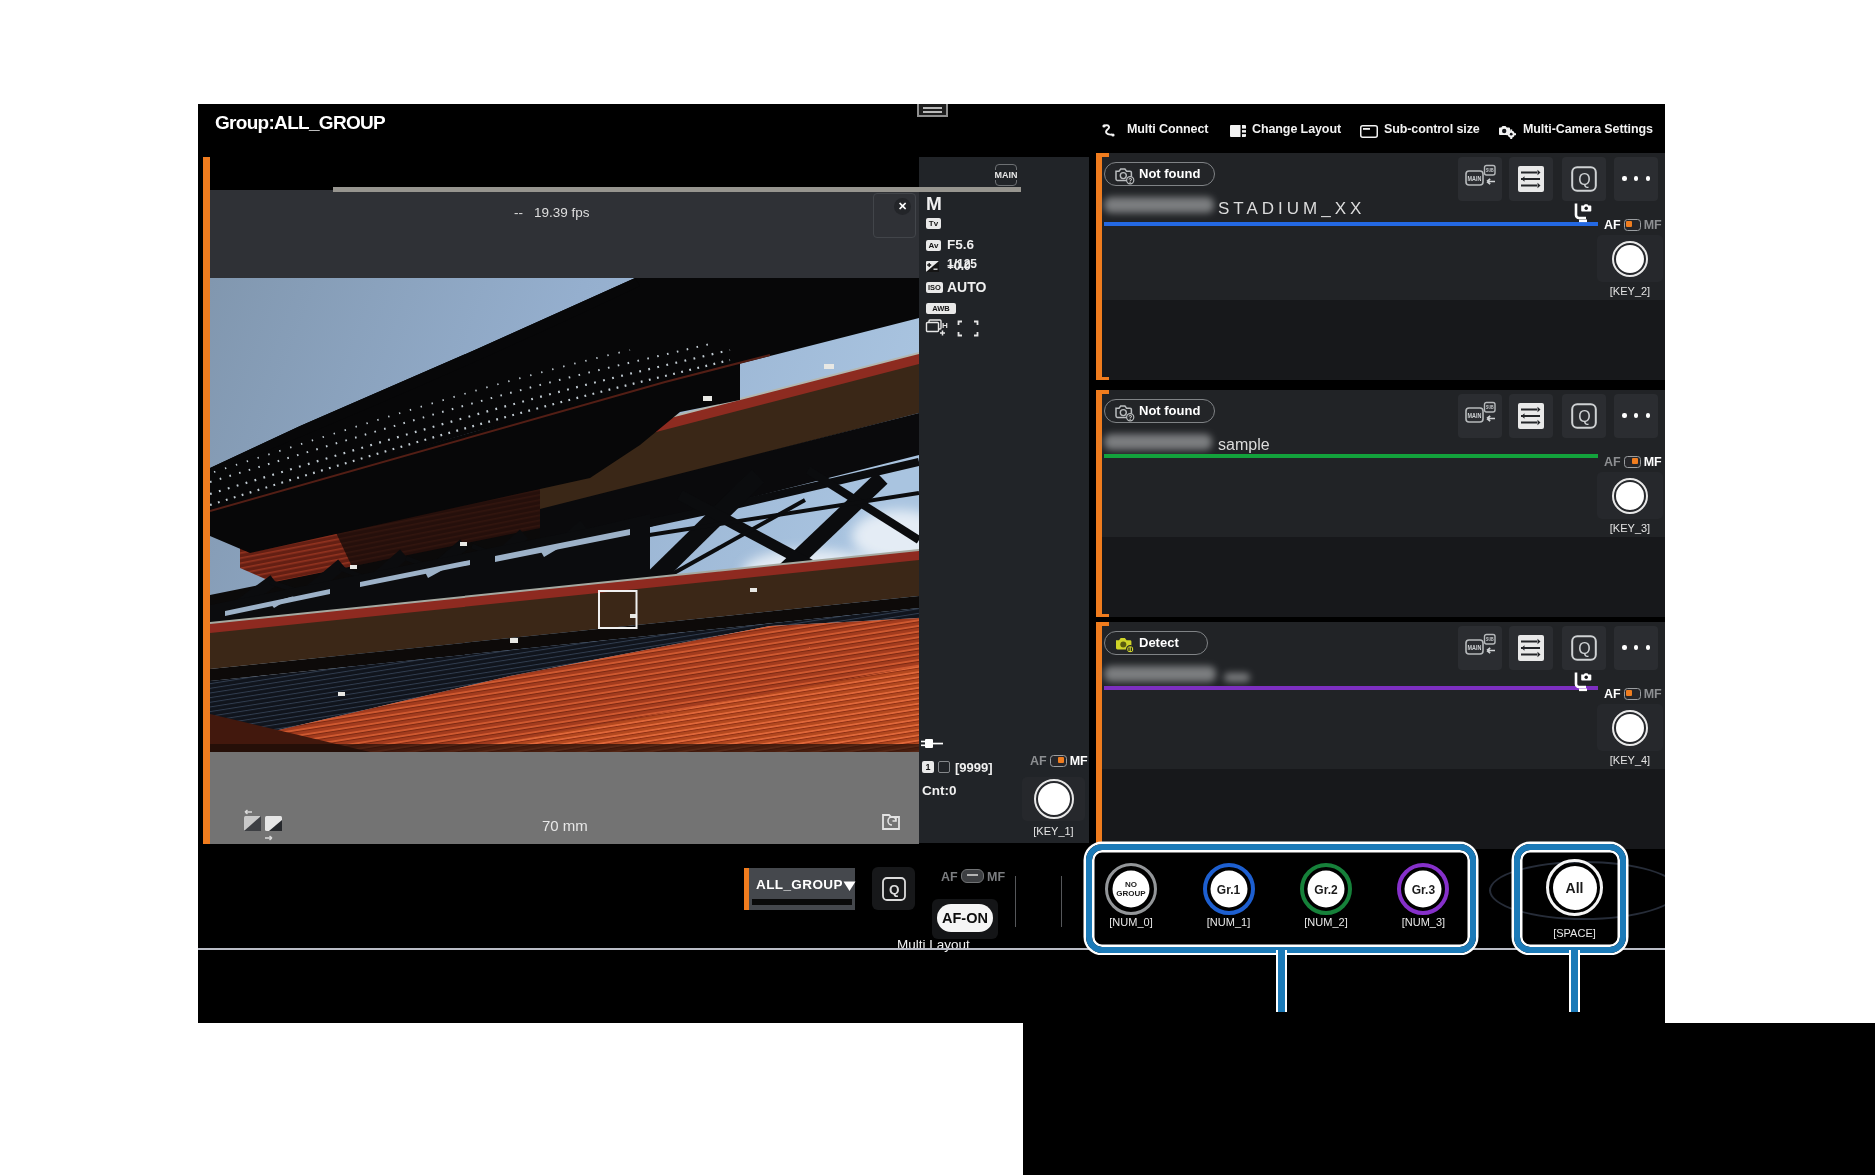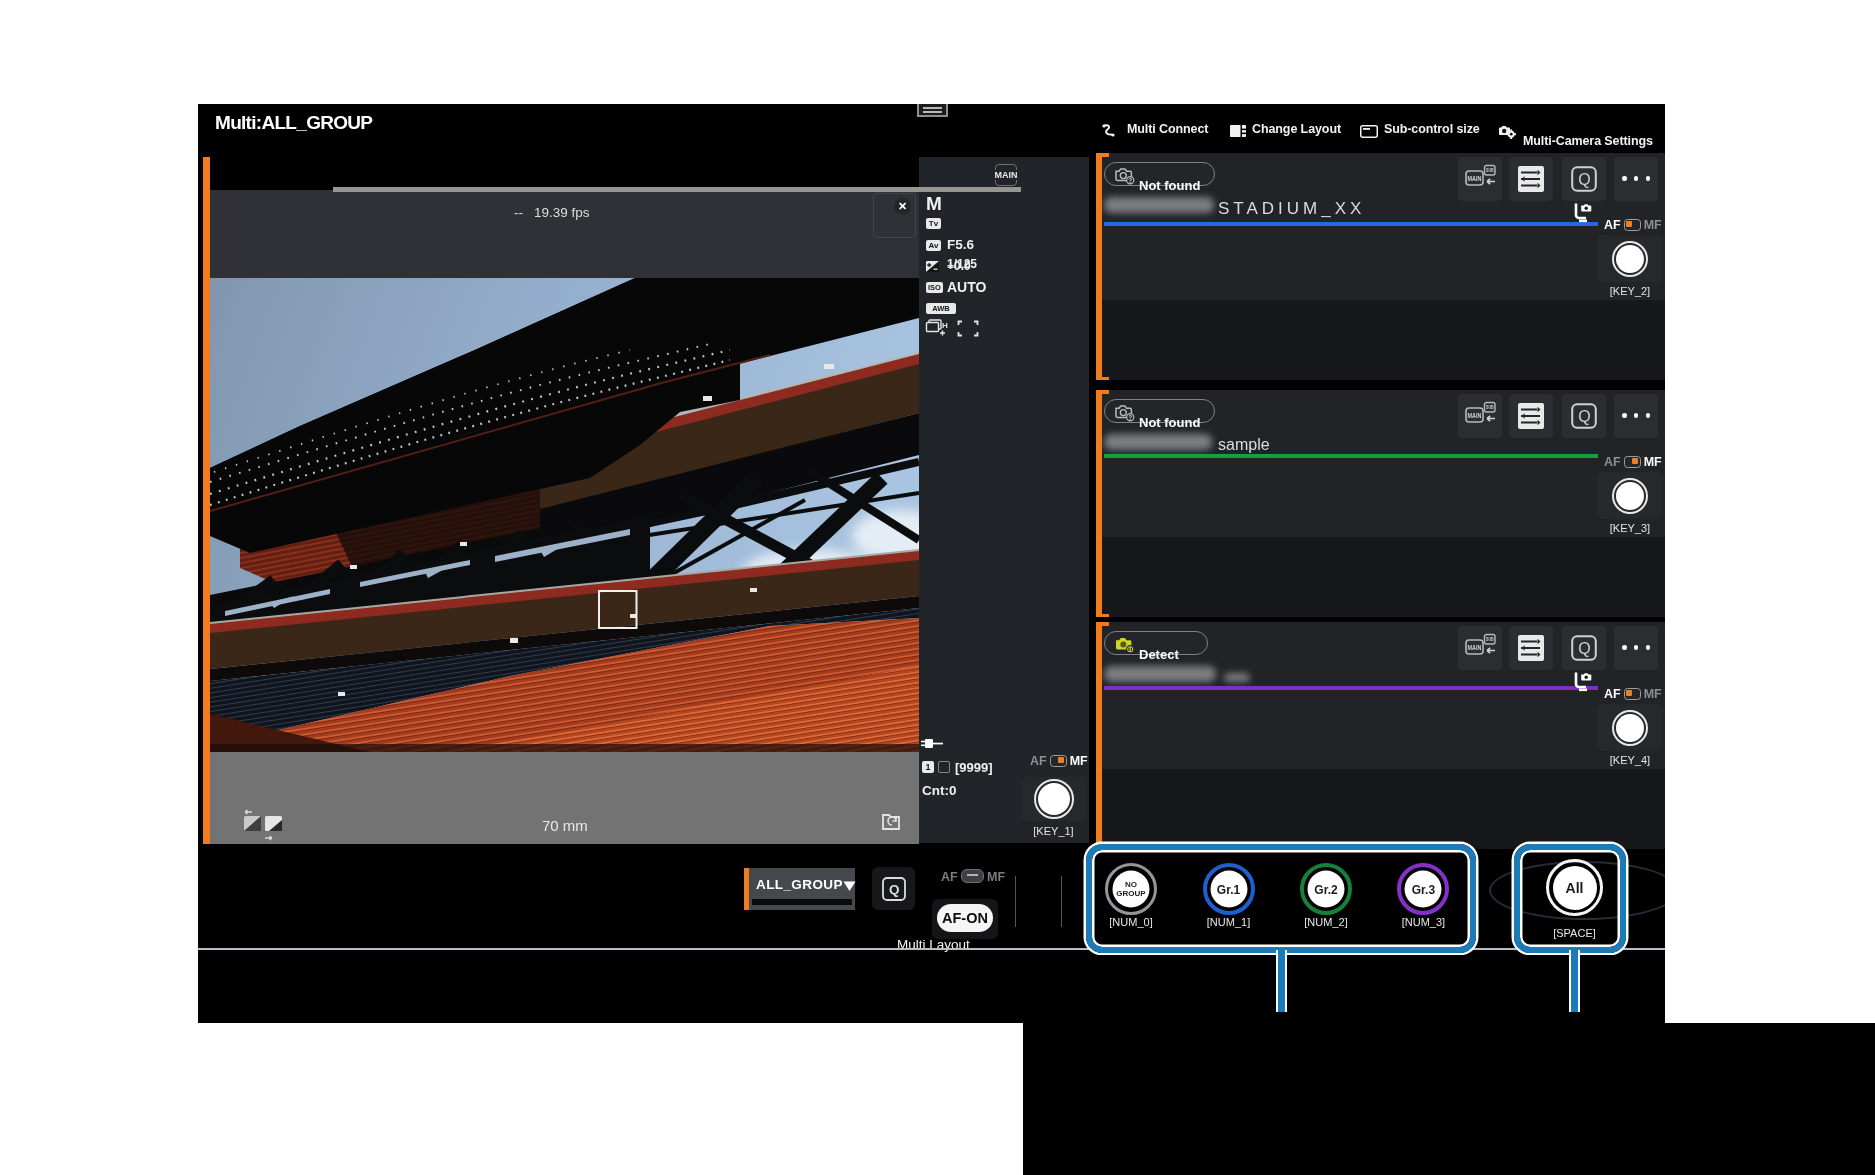--- a/index.html
+++ b/index.html
@@ -27,21 +27,21 @@
   #scol { position:absolute; left:721px; top:53px; width:170px; height:686px; background:#212428; color:#f0f0f0; }
   .srow { position:absolute; white-space:nowrap; font-weight:700; }
   .badge { position:absolute; background:#e9e9e9; color:#141414; font-weight:700; border-radius:2px; text-align:center; }
   
   .panel { position:absolute; left:898px; width:569px; height:227px; }
   .p-top { position:absolute; left:2px; top:0; width:567px; height:147px; background:#212326; }
   .p-bot { position:absolute; left:2px; top:147px; width:567px; height:80px; background:#17181b; }
   .obrk { position:absolute; left:0; top:0; width:5.5px; height:227px; background:#f07c1e; }
   .obrk:before { content:""; position:absolute; left:0; top:0; width:13px; height:3.5px; background:#f07c1e; }
   .obrk:after { content:""; position:absolute; left:0; bottom:0; width:13px; height:3.5px; background:#f07c1e; }
-  .npill { position:absolute; left:8px; top:9px; height:24px; border:1.5px solid #808386; border-radius:13px; background:#232528; color:#fff; font-size:13px; font-weight:700; line-height:21px; padding:12px 14px 0 34px; }
+  .npill { position:absolute; left:8px; top:9px; height:24px; border:1.5px solid #808386; border-radius:13px; background:#232528; color:#fff; font-size:13px; font-weight:700; line-height:21px; padding:0 14px 0 34px; }
   .ibtn { position:absolute; top:4px; width:44px; height:44px; background:#2b2d31; border-radius:4px; }
   .pname { position:absolute; top:46px; left:122px; font-size:16px; color:#dcdcdc; }
   .cline { position:absolute; left:8px; top:68px; width:494px; height:3.5px; }
   .afmf { position:absolute; left:508px; top:65px; font-size:12.5px; font-weight:700; white-space:nowrap; }
   .tgl { display:inline-block; position:relative; width:17px; height:11.5px; border:1.5px solid #9b9ea1; border-radius:3.5px; background:#26262a; vertical-align:-1.5px; margin:0 3px; }
   .tgl i { position:absolute; top:1.2px; width:6px; height:6.2px; background:#f07d1f; border-radius:1px; }
   .keybox { position:absolute; left:501px; top:82px; width:66px; height:47px; background:#26282c; border-radius:5px; }
   .keycirc { position:absolute; left:534px; top:105.5px; transform:translate(-50%,-50%); width:36px; height:36px; border-radius:50%; border:2px solid #e8e8e8; }
   .keycirc i { position:absolute; left:50%; top:50%; transform:translate(-50%,-50%); width:28px; height:28px; border-radius:50%; background:#fff; }
   .keylbl { position:absolute; left:501px; top:132px; width:66px; text-align:center; font-size:11px; color:#e5e5e5; }
@@ -54,21 +54,21 @@
   .wc { position:absolute; left:50%; top:50%; transform:translate(-50%,-50%); width:37px; height:37px; border-radius:50%; background:#fff; color:#1a1a1a; font-weight:700; display:flex; align-items:center; justify-content:center; text-align:center; }
   .numlbl { position:absolute; width:120px; text-align:center; font-size:11px; color:#e8e8e8; }
   
   .callout { position:absolute; border:6px solid #1b7ab8; border-radius:16px; box-shadow:0 0 0 2.5px #fff, inset 0 0 0 2.5px #fff; }
   .conn { position:absolute; width:11px; background:#1b7ab8; border-left:2.5px solid #fff; border-right:2.5px solid #fff; }
   #blackbox { position:absolute; left:1023px; top:1023px; width:852px; height:152px; background:#000; }
 </style>
 </head>
 <body>
 <div id="win">
-  <div class="ttl">Multi:ALL_GROUP</div>
+  <div class="ttl">Group:ALL_GROUP</div>
   <div id="handle">
       <i style="top:3px"></i>
       <i style="top:7px"></i>
     </div>
   <svg class="mico" style="left:903px; top:19px;" width="17" height="17" viewBox="0 0 17 17">
     <path d="M3.5 2.5 C 8 1.5, 9.5 4, 6.5 6.5 C 3.5 9, 5.5 12, 10.5 11.5" stroke="#f2f2f2" stroke-width="1.8" fill="none" stroke-linecap="round"></path>
     <circle cx="3" cy="3" r="1.6" fill="#f2f2f2"></circle>
       <circle cx="12" cy="12" r="1.6" fill="#f2f2f2"></circle>
   </svg>
   <div class="menu" style="left:929px;">Multi Connect</div>
@@ -91,21 +91,21 @@
       <circle cx="0" cy="0" r="3.4" fill="#f2f2f2"></circle>
       <circle cx="0" cy="0" r="1.4" fill="#14151a"></circle>
       <g fill="#f2f2f2">
           <rect x="-1" y="-4.8" width="2" height="2"></rect>
           <rect x="-1" y="2.8" width="2" height="2"></rect>
           <rect x="-4.8" y="-1" width="2" height="2"></rect>
           <rect x="2.8" y="-1" width="2" height="2"></rect>
         </g>
     </g>
   </svg>
-  <div class="menu" style="left:1325px;margin-top:12px;">Multi-Camera Settings</div>
+  <div class="menu" style="left:1325px;">Multi-Camera Settings</div>
 
   <div id="vbar"></div>
   <div id="tabline"></div>
   <div id="overlay">
     <span style="position:absolute; left:304px; top:15px;">--</span>
     <span style="position:absolute; left:324px; top:15px;">19.39 fps</span>
     <div id="xbox">
         <div id="xcirc">✕</div>
       </div>
   </div>

